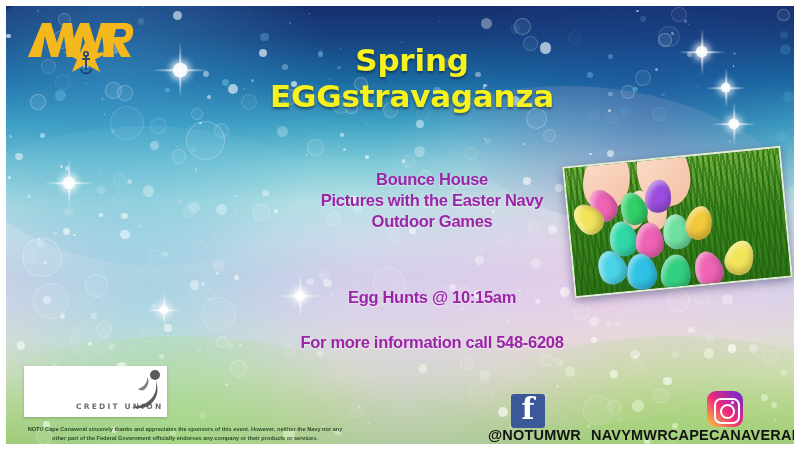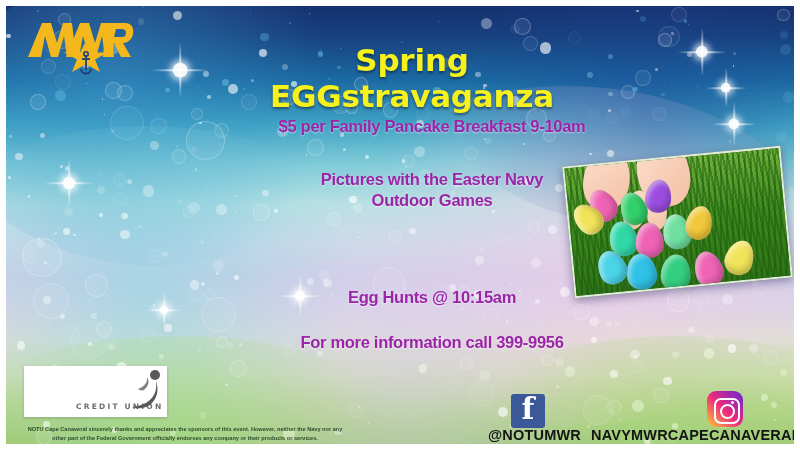--- a/index.html
+++ b/index.html
@@ -627,29 +627,29 @@
           <path d="M60 40 L60 55"></path>
           <path d="M55 54 C55 60 65 60 65 54"></path>
           <path d="M56 44 L64 44"></path>
         </g>
         <circle cx="60" cy="39" r="2.2" fill="none" stroke="#1b4079" stroke-width="1.6"></circle>
       </svg>
     </div>
 
     <div id="headline">Spring EGGstravaganza</div>
 
-    <div class="purple" id="breakfast">$5 per Family Pancake Breakfast 9-10am</div>
 
     <div class="purple" id="activities">
+      <div>Bounce House</div>
       <div>Pictures with the Easter Navy</div>
       <div>Outdoor Games</div>
     </div>
 
     <div class="purple" id="egghunt">Egg Hunts @ 10:15am</div>
-    <div class="purple" id="callinfo">For more information call 399-9956</div>
+    <div class="purple" id="callinfo">For more information call 548-6208</div>
 
 
     <div id="egg-photo">
       <div class="grass"></div>
       <div class="hand" style="left:18px;top:-16px;width:46px;height:62px;transform:rotate(14deg);"></div>
       <div class="hand" style="left:72px;top:-22px;width:52px;height:70px;transform:rotate(-8deg);"></div>
       <div class="hand" style="left:56px;top:28px;width:22px;height:40px;transform:rotate(22deg);"></div>
       <div class="hand" style="left:78px;top:34px;width:20px;height:36px;transform:rotate(6deg);"></div>
 
       <div class="egg" style="left:22px;top:24px;width:26px;height:33px;background:#ef63b4;transform:rotate(-24deg);"></div>

